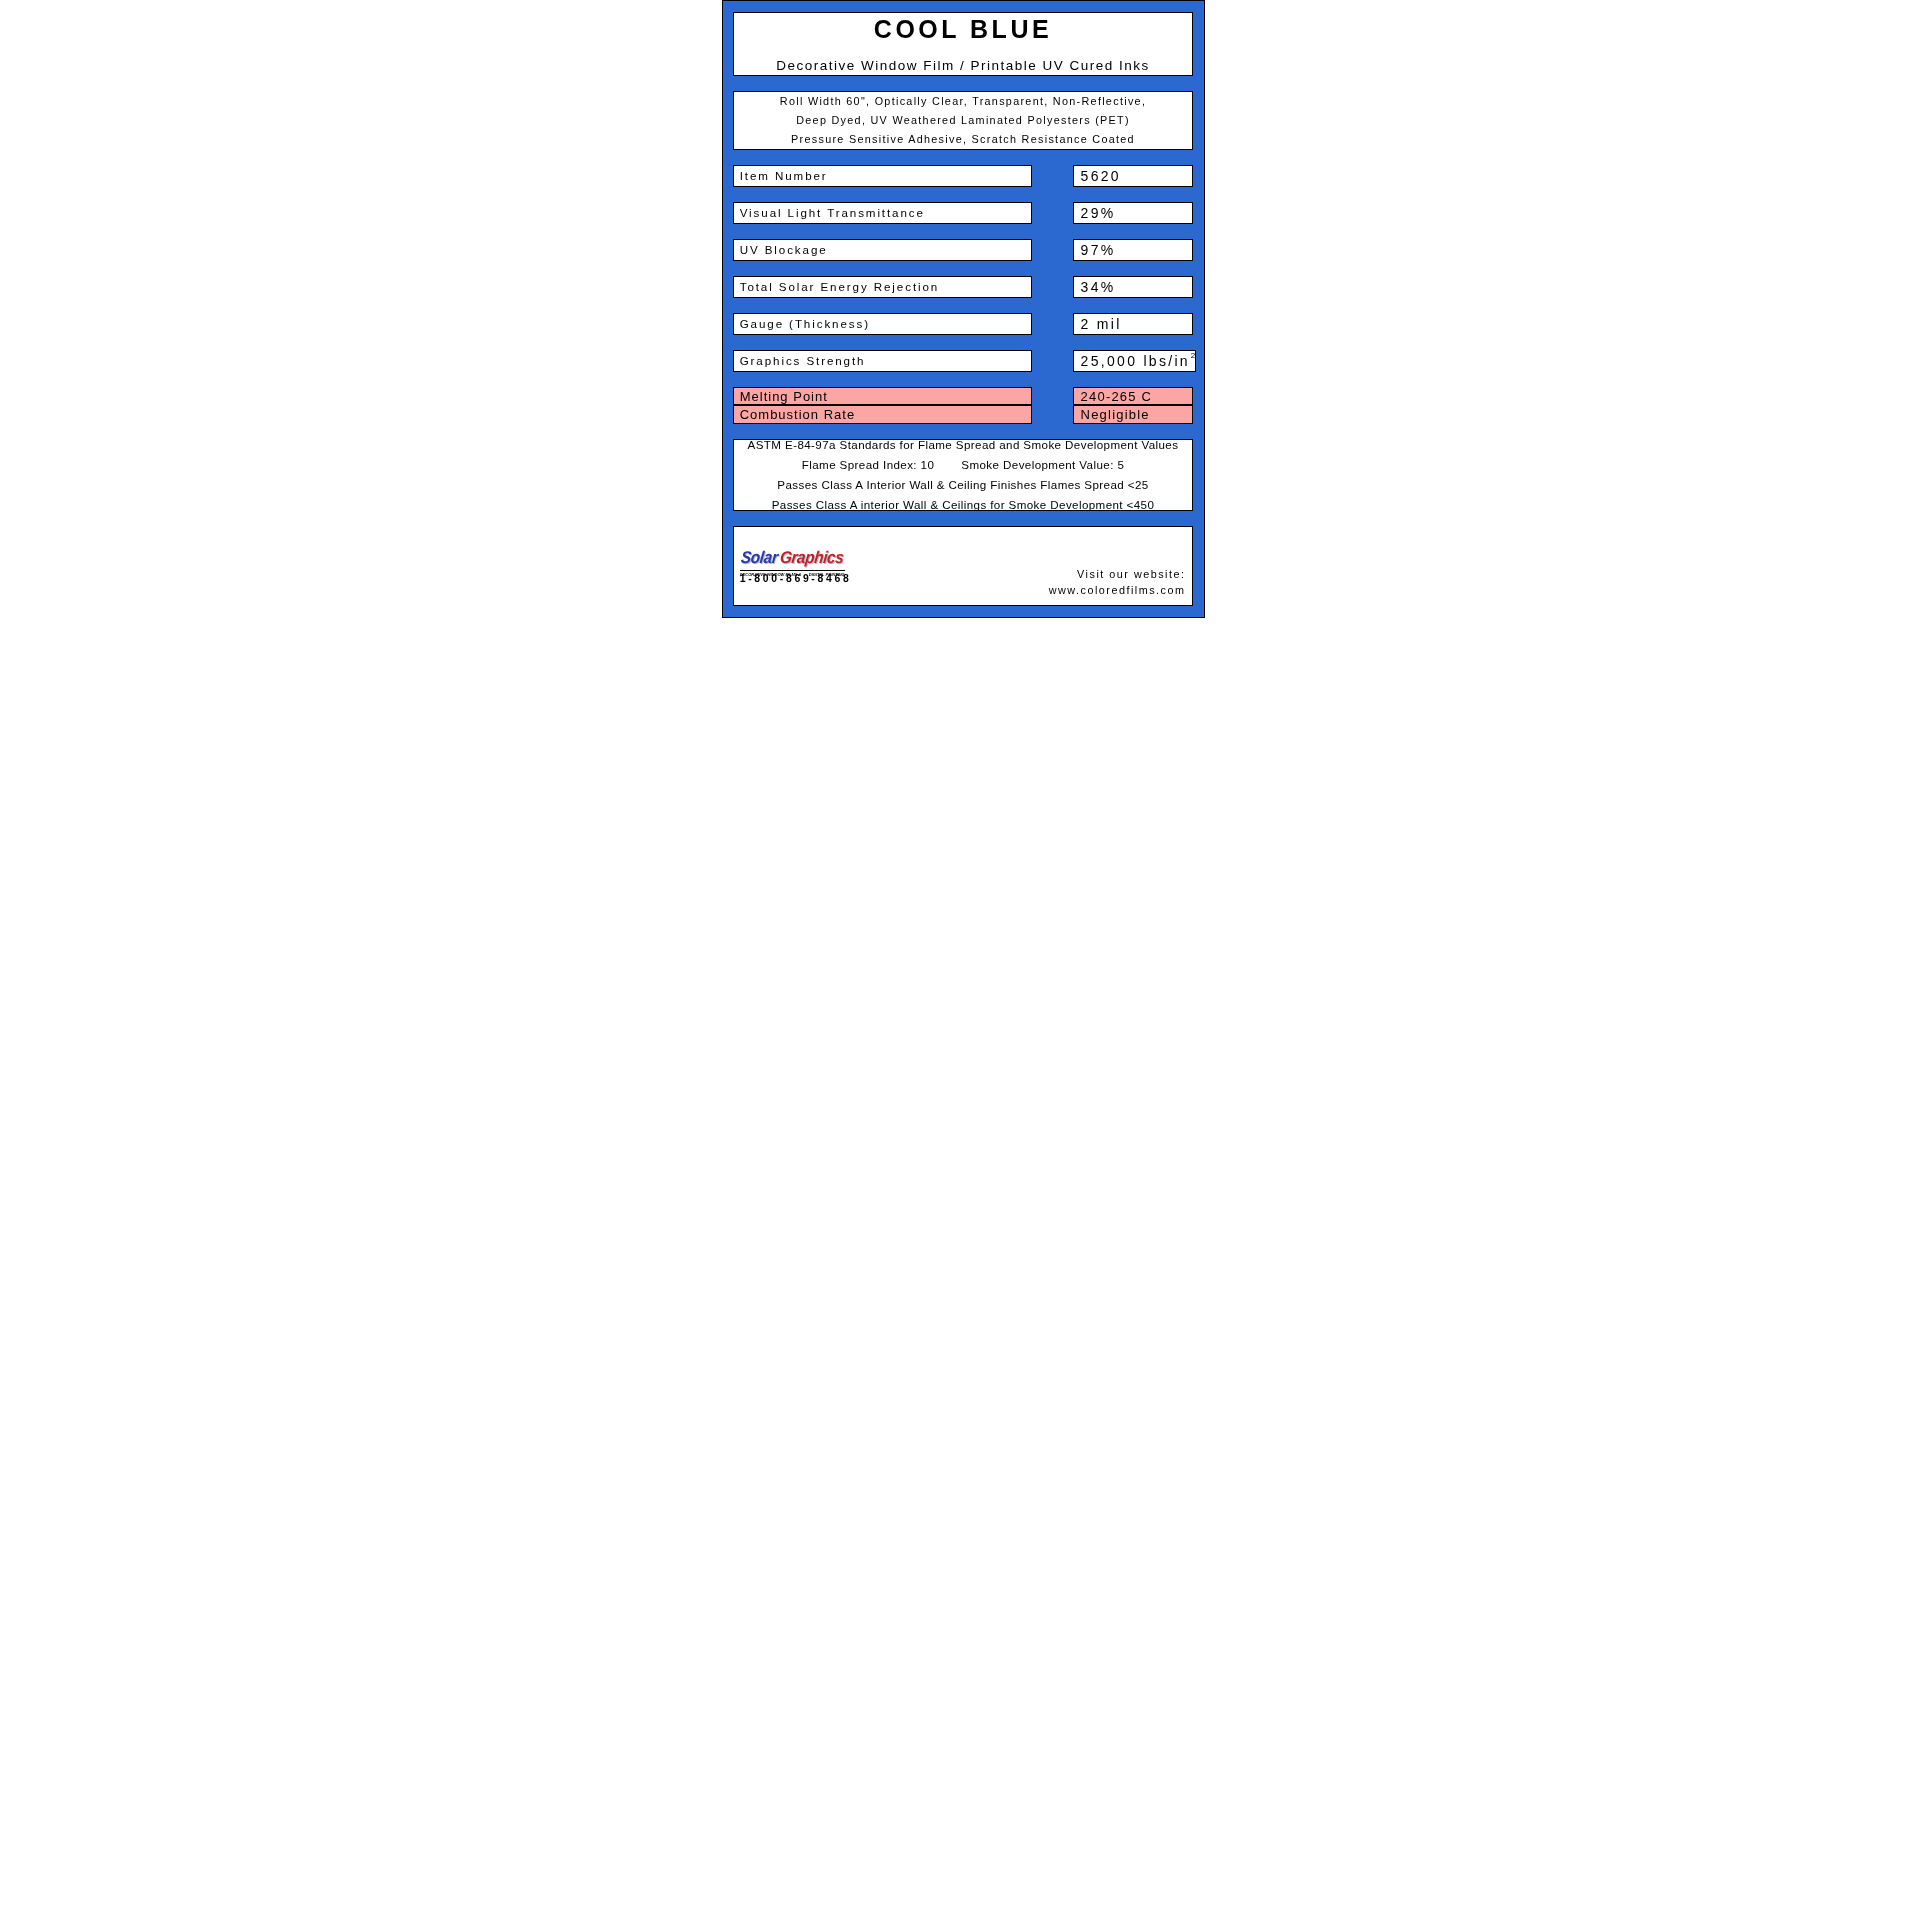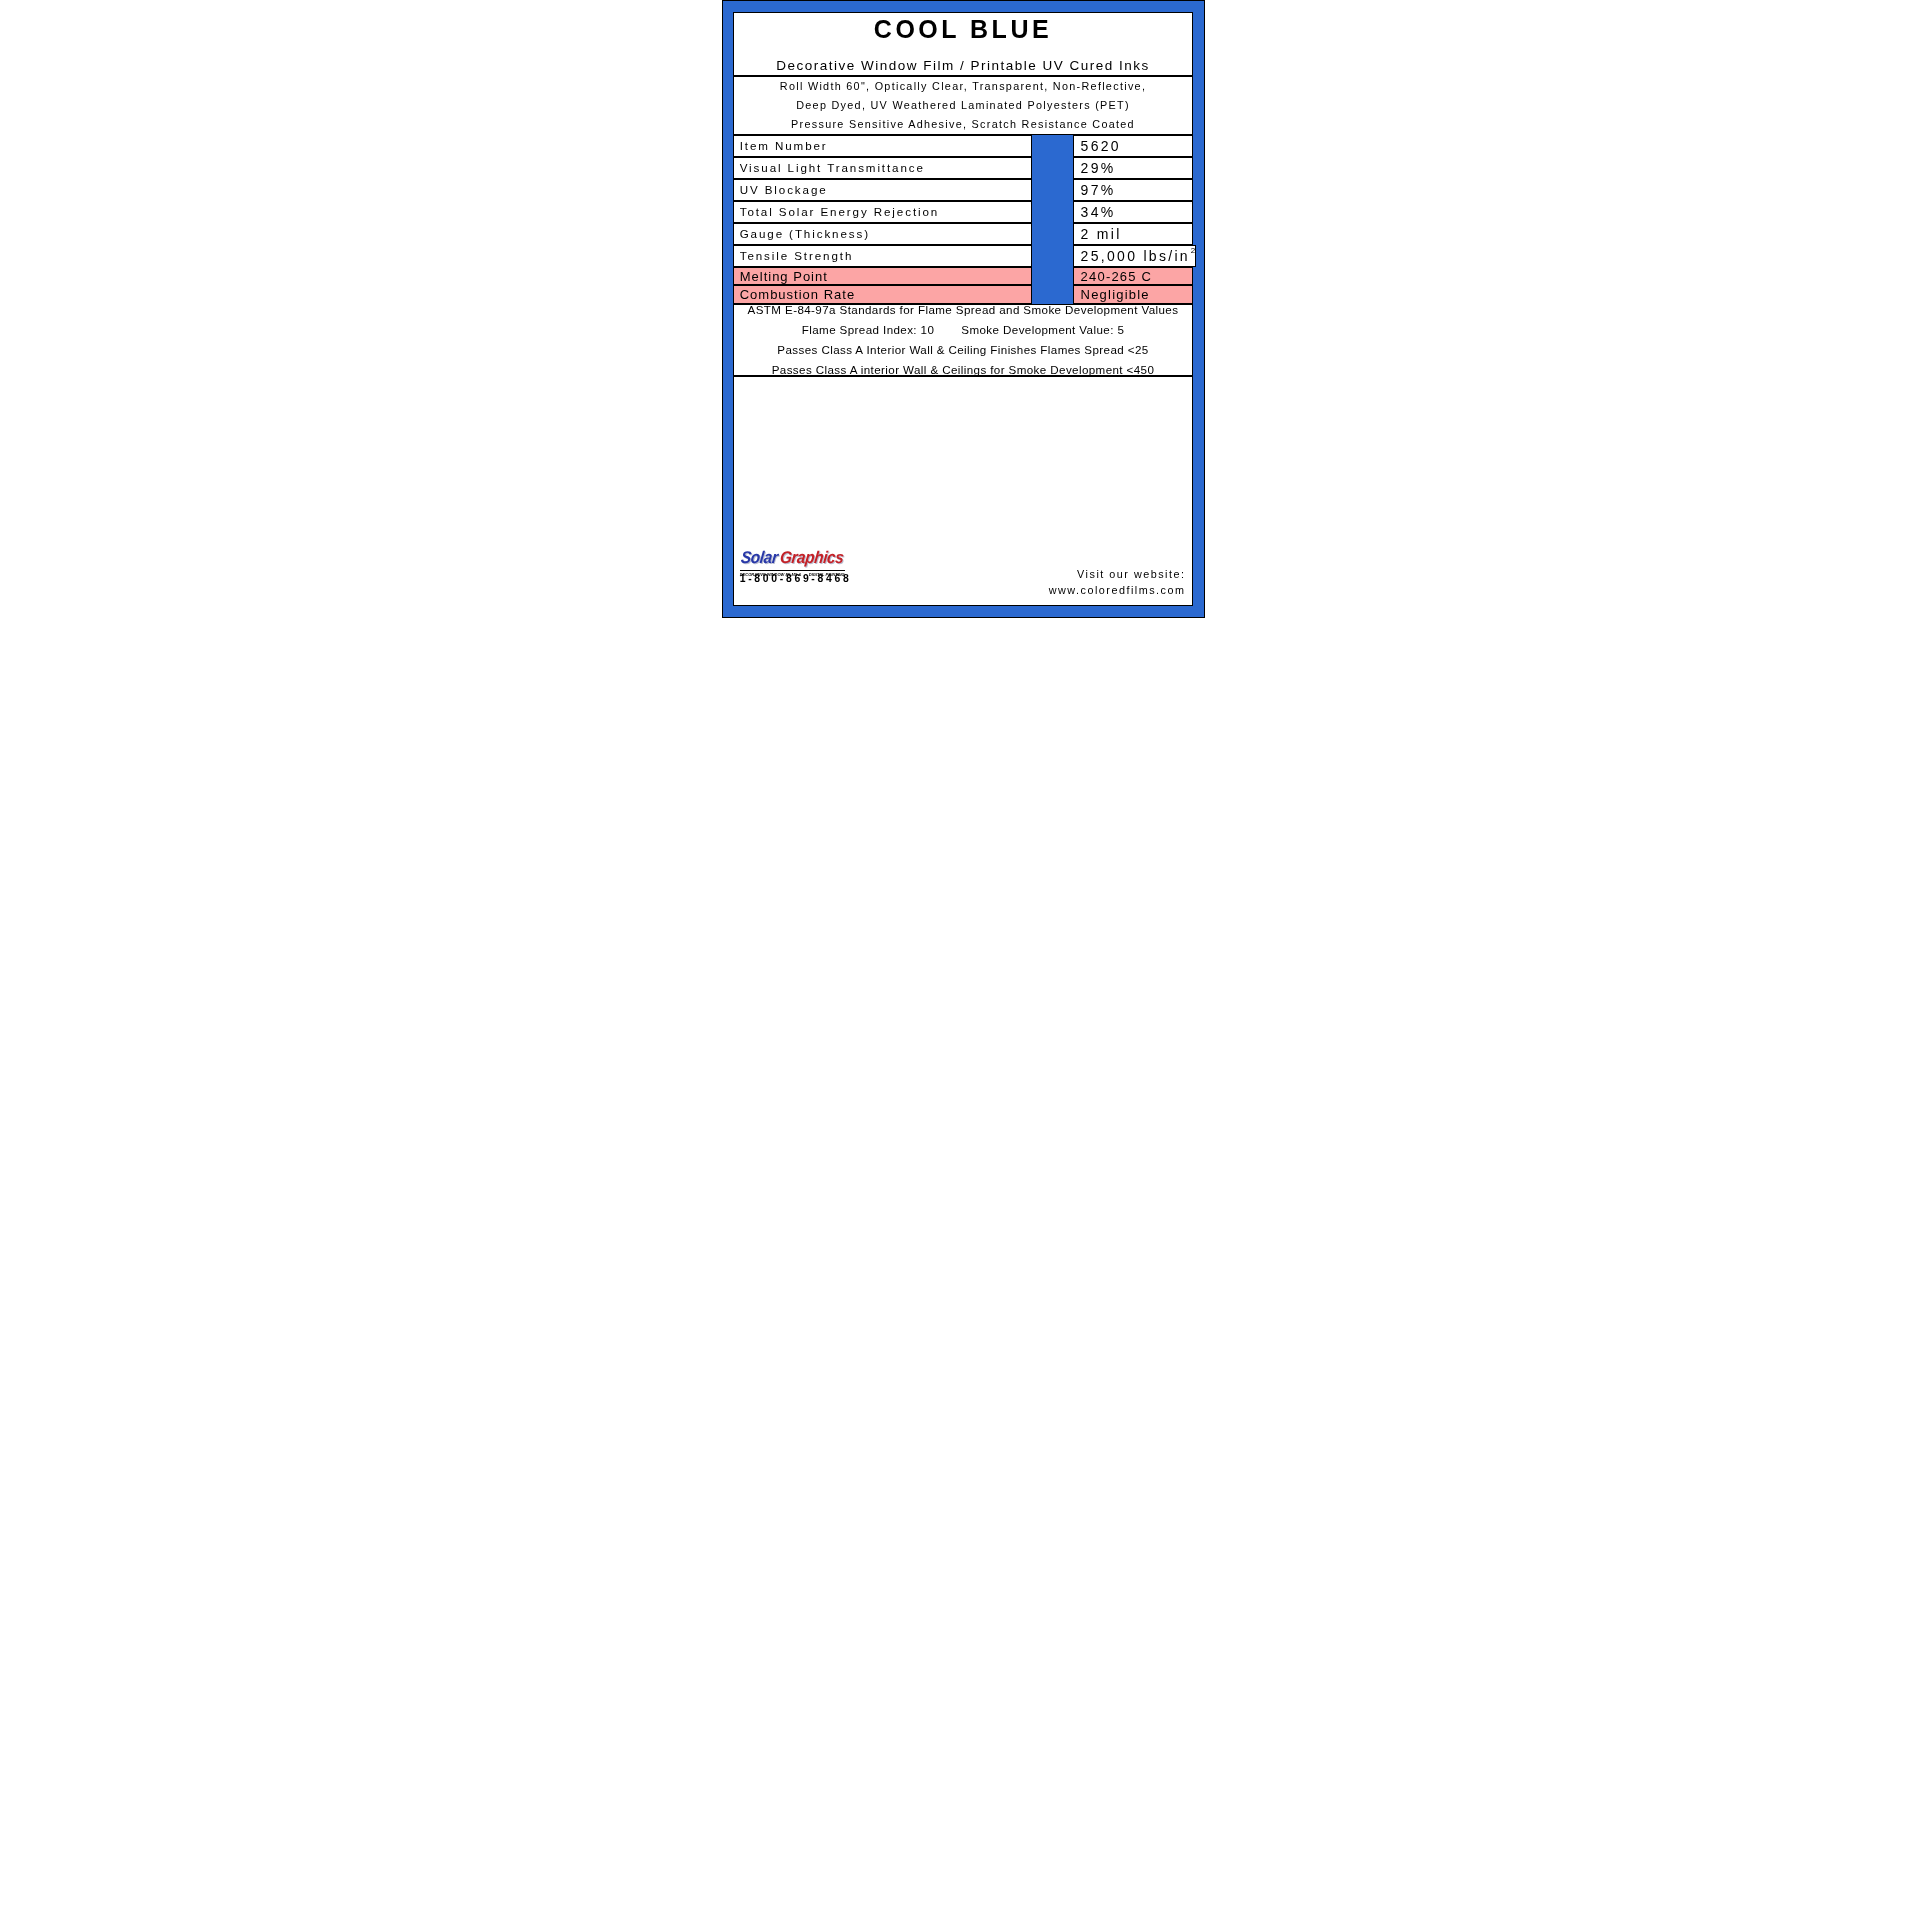--- a/index.html
+++ b/index.html
@@ -9,21 +9,21 @@
   }
   html,body{margin:0;padding:0;background:#ffffff;}
   .page{
     position:relative;
     width:483px;height:618px;
     box-sizing:border-box;
     margin:0 auto;
     background:var(--border-blue);
     border:1.2px solid #000;
     padding:10.8px;
-    display:flex;flex-direction:column;gap:0;
+    display:flex;flex-direction:column;gap:15px;
     font-family:"Liberation Sans", sans-serif;
     color:#000;
   }
   .box{background:#fff;border:1.9px solid #000;box-sizing:border-box;}
 
   
   .title-box{height:64px;display:flex;flex-direction:column;align-items:center;justify-content:center;}
   .title{font-size:25px;font-weight:bold;letter-spacing:3.5px;white-space:nowrap;}
   .subtitle{font-size:13.5px;letter-spacing:1.5px;white-space:nowrap;margin-top:14px;}
 
@@ -99,21 +99,21 @@
     <div class="cell lbl">Total Solar Energy Rejection</div>
     <div class="cell val">34%</div>
   </div>
 
   <div class="spec-row">
     <div class="cell lbl">Gauge (Thickness)</div>
     <div class="cell val">2 mil</div>
   </div>
 
   <div class="spec-row">
-    <div class="cell lbl">Tensile Strength</div>
+    <div class="cell lbl">Graphics Strength</div>
     <div class="cell val">
         <span>25,000 lbs/in</span>
         <span class="sup">2</span>
       </div>
   </div>
 
   <div class="combo">
     <div class="ccell top lbl2">Melting Point</div>
     <div class="ccell top val2">240-265 C</div>
     <div class="ccell bottom lbl2">Combustion Rate</div>

